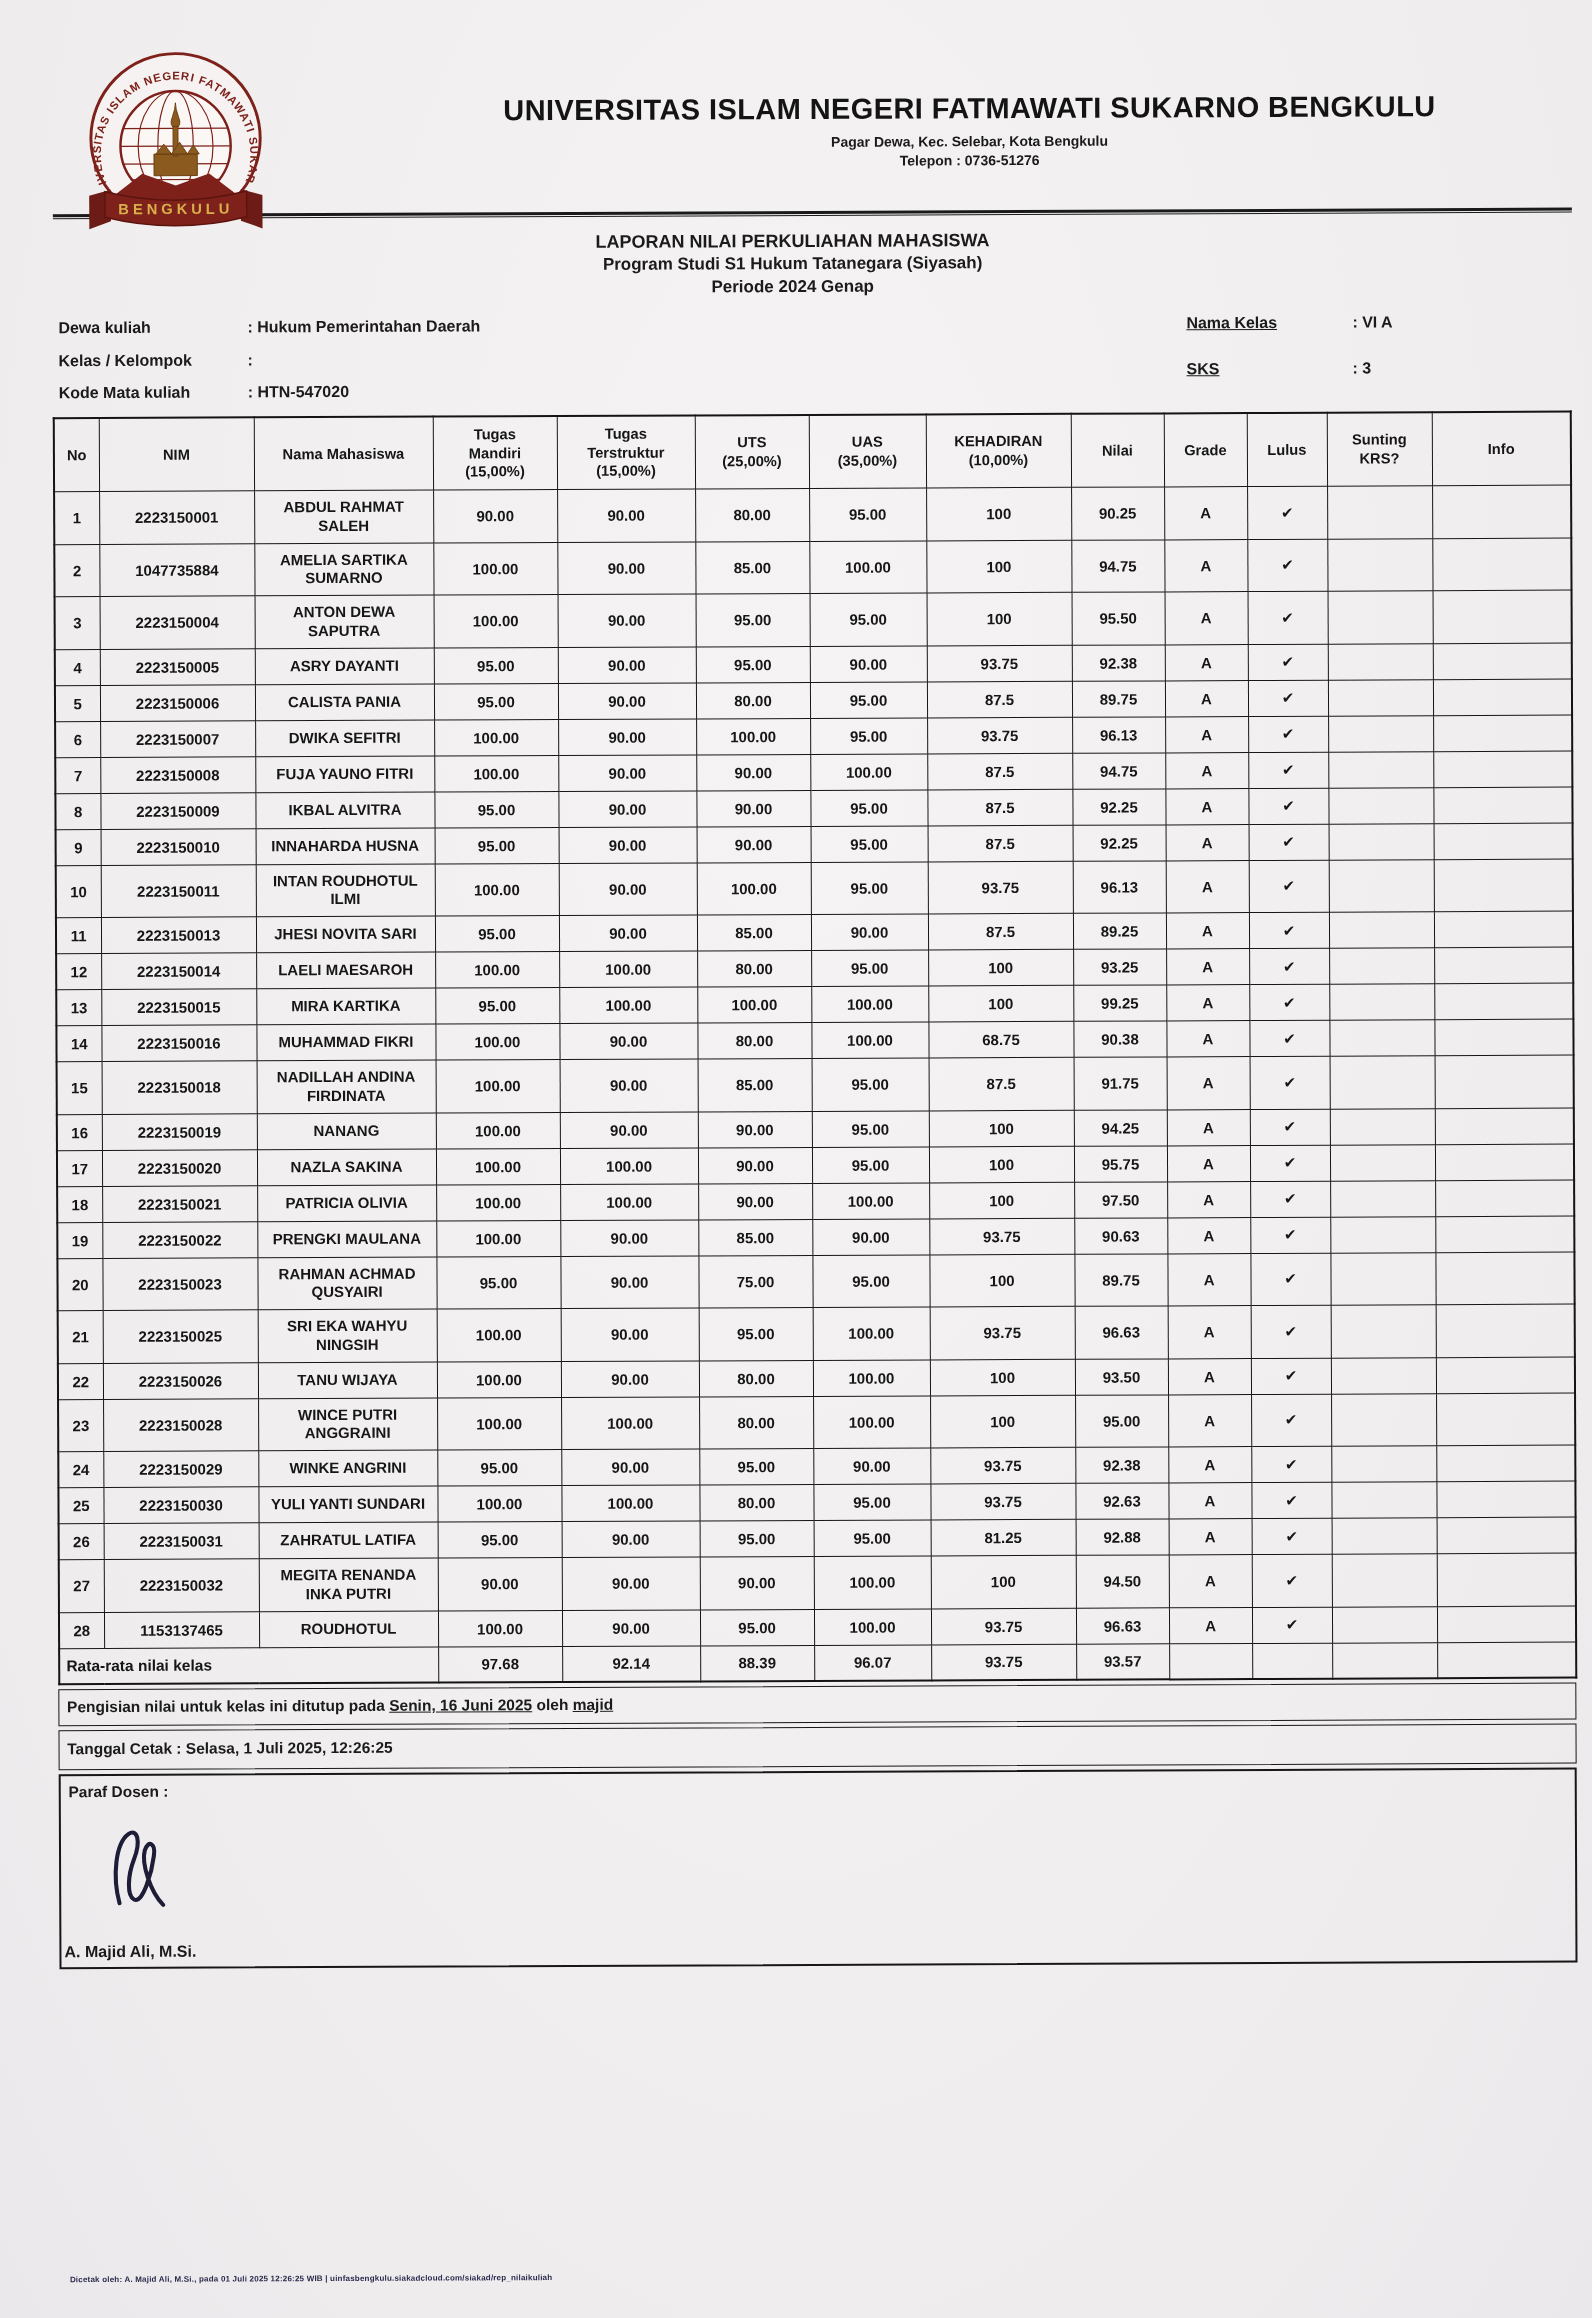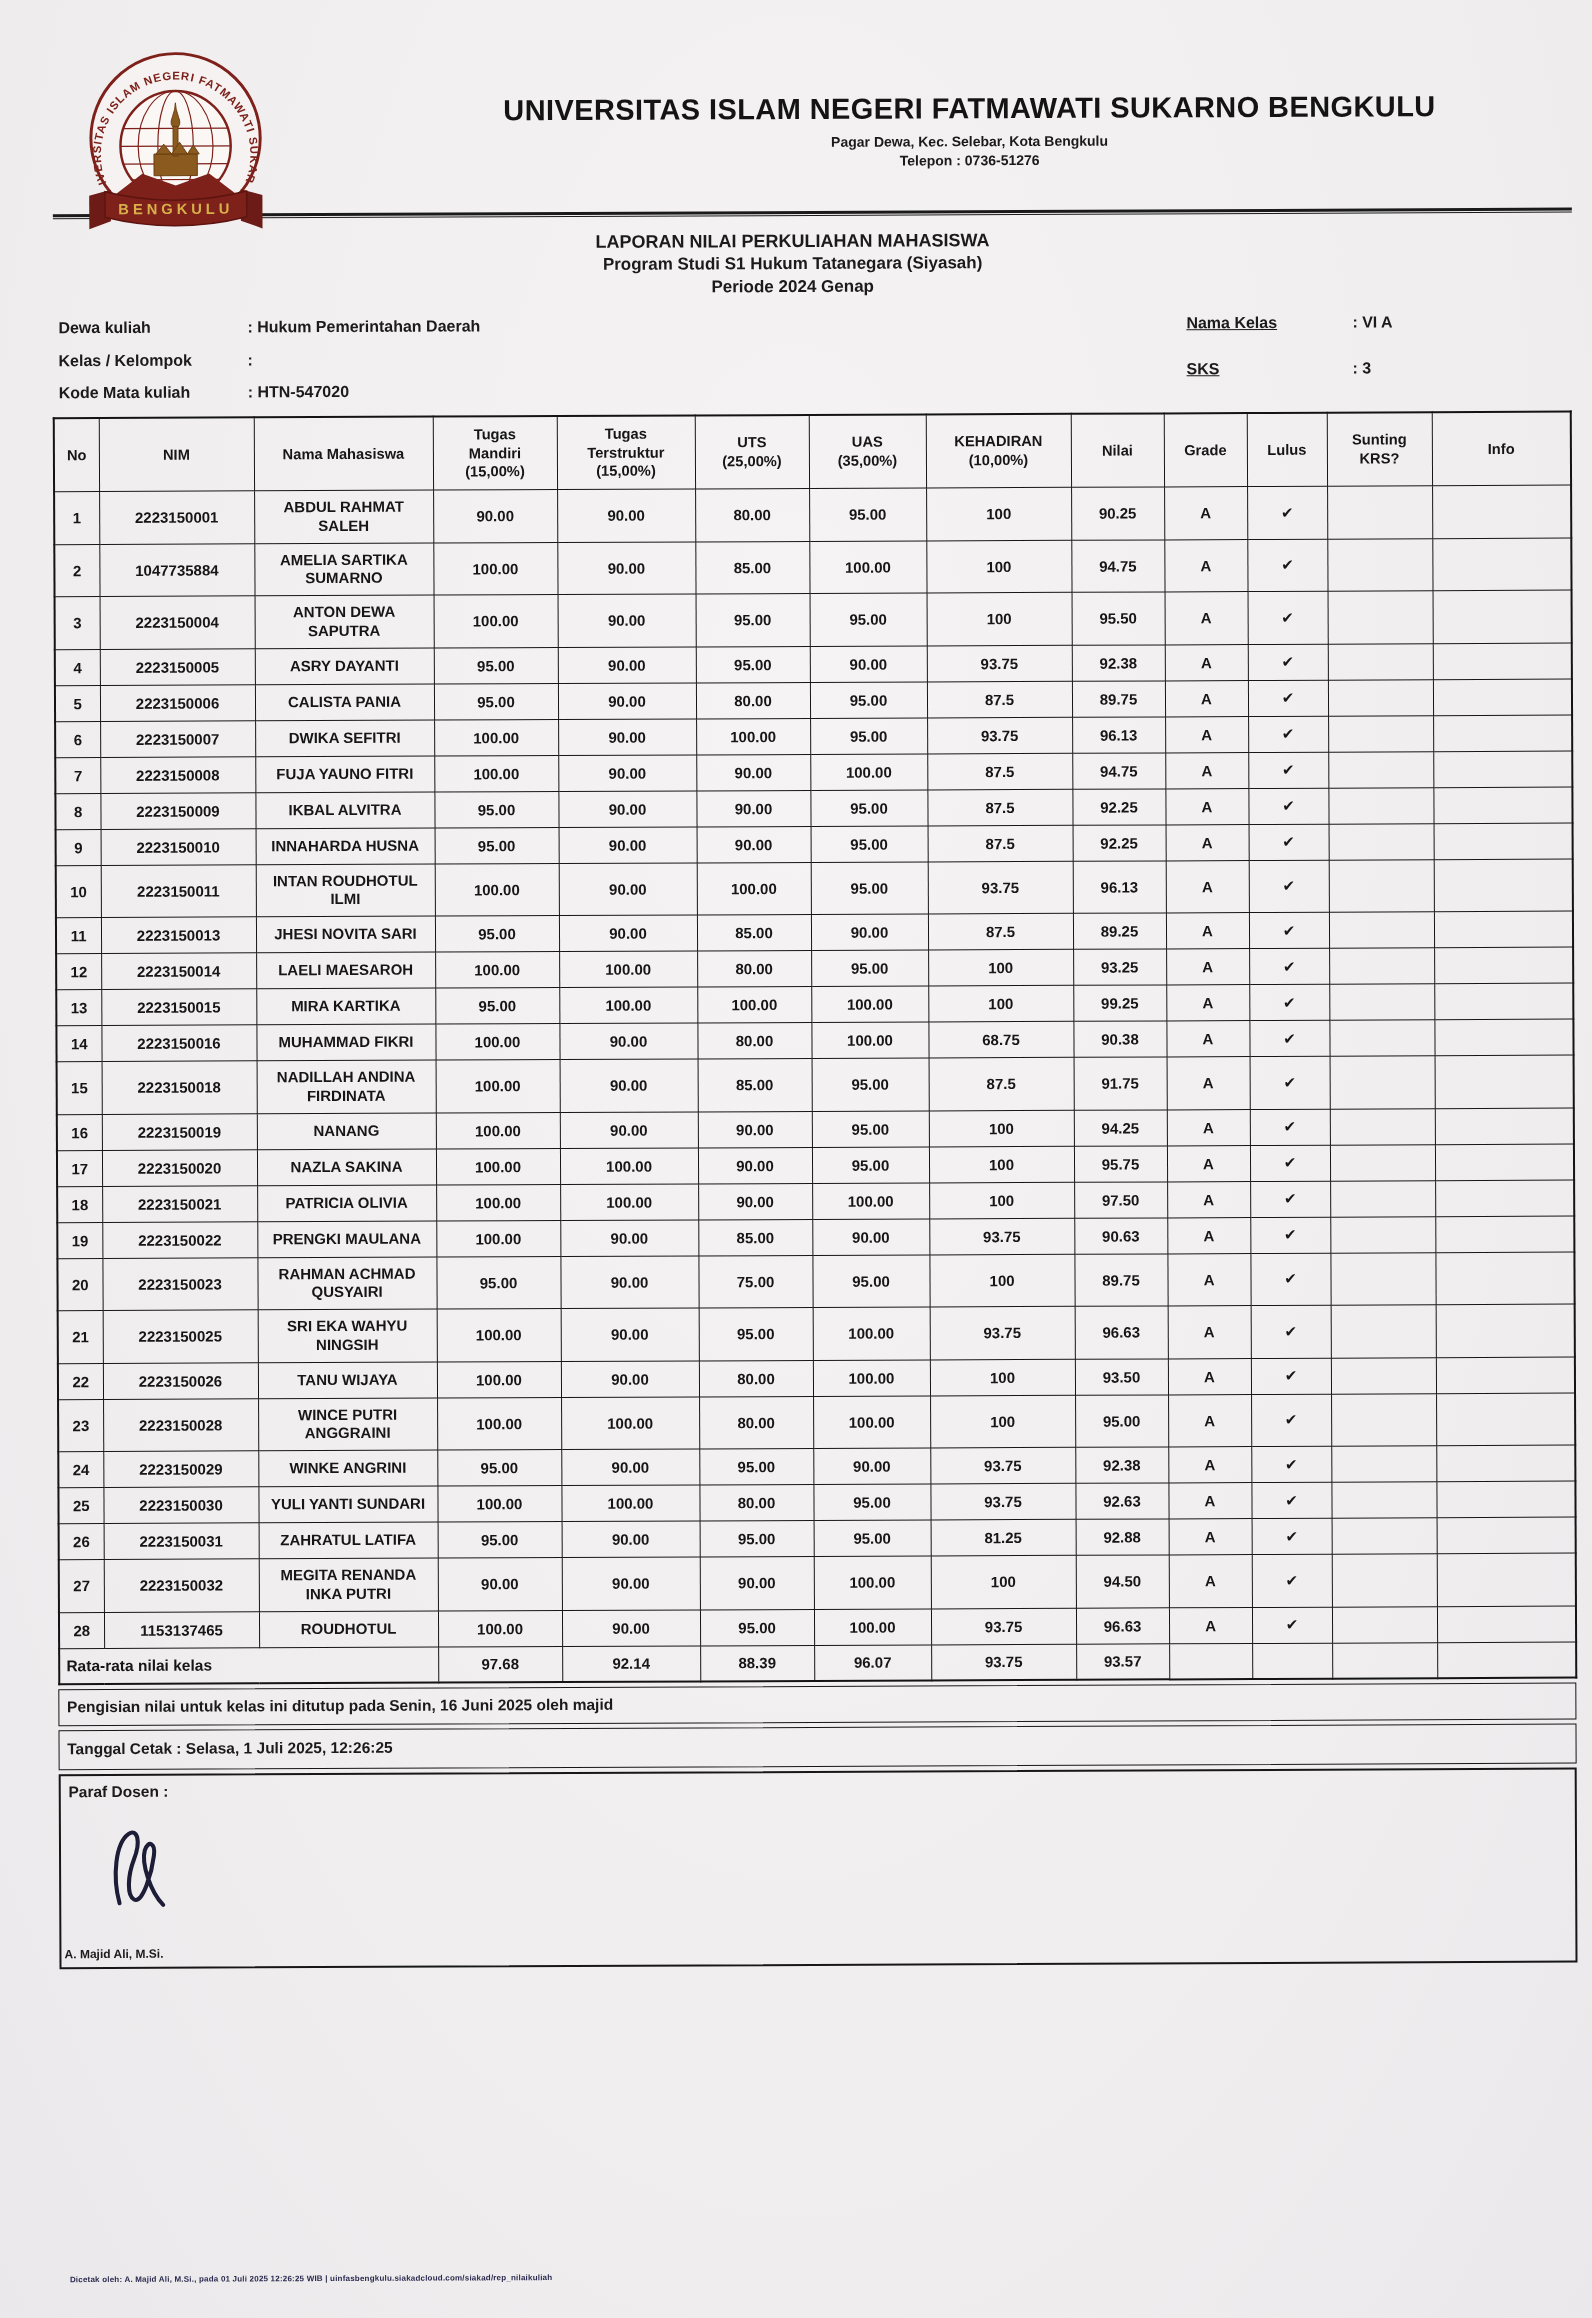--- a/index.html
+++ b/index.html
@@ -55,26 +55,26 @@
   col.w-tm { width: 124px; } col.w-tt { width: 138px; } col.w-uts { width: 114px; }
   col.w-uas { width: 117px; } col.w-keh { width: 145px; } col.w-nilai { width: 93px; }
   col.w-grade { width: 83px; } col.w-lulus { width: 80px; } col.w-sunting { width: 105px; }
   col.w-info { width: 139px; }
   tfoot td.avg-label { text-align: left; padding-left: 6.2px; font-size: 15.5px; height: 32px; }
   tfoot td { font-size: 15.5px; }
 
   
   .box { width: 1518px; margin: 3.9px 0 0 56px; border: 1.9px solid #171717; background: transparent; }
   .box-note { padding: 7.7px 7.7px 9.3px 7.7px; font-size: 15.5px; font-weight: 700; }
-  .box-note b { font-weight: 800; }
+  .box-note b { font-weight: 800; text-decoration: underline; }
   .box-print { padding: 9.3px 7.7px 10.8px 7.7px; font-size: 15.5px; font-weight: 700; }
   .box-paraf { padding: 7.7px 7.7px 4.6px 7.7px; height: 195px; position: relative; border-width: 2.3px; }
   .paraf-label { font-size: 15.5px; font-weight: 700; }
   .signature { position: absolute; left: 40px; top: 40px; }
-  .lecturer { position: absolute; left: 3.1px; bottom: 6.2px; font-size: 12px; font-weight: 800; }
+  .lecturer { position: absolute; left: 3.1px; bottom: 6.2px; font-size: 16px; font-weight: 800; }
 
   
   .print-footer { position: absolute; left: 65px; top: 2272px; font-size: 8px;
     font-weight: 700; color: #2a2a4e; letter-spacing: 0.2px; }
 </style>
 </head>
 <body>
 
 <div class="sheet">
   <div class="sheet-inner">

